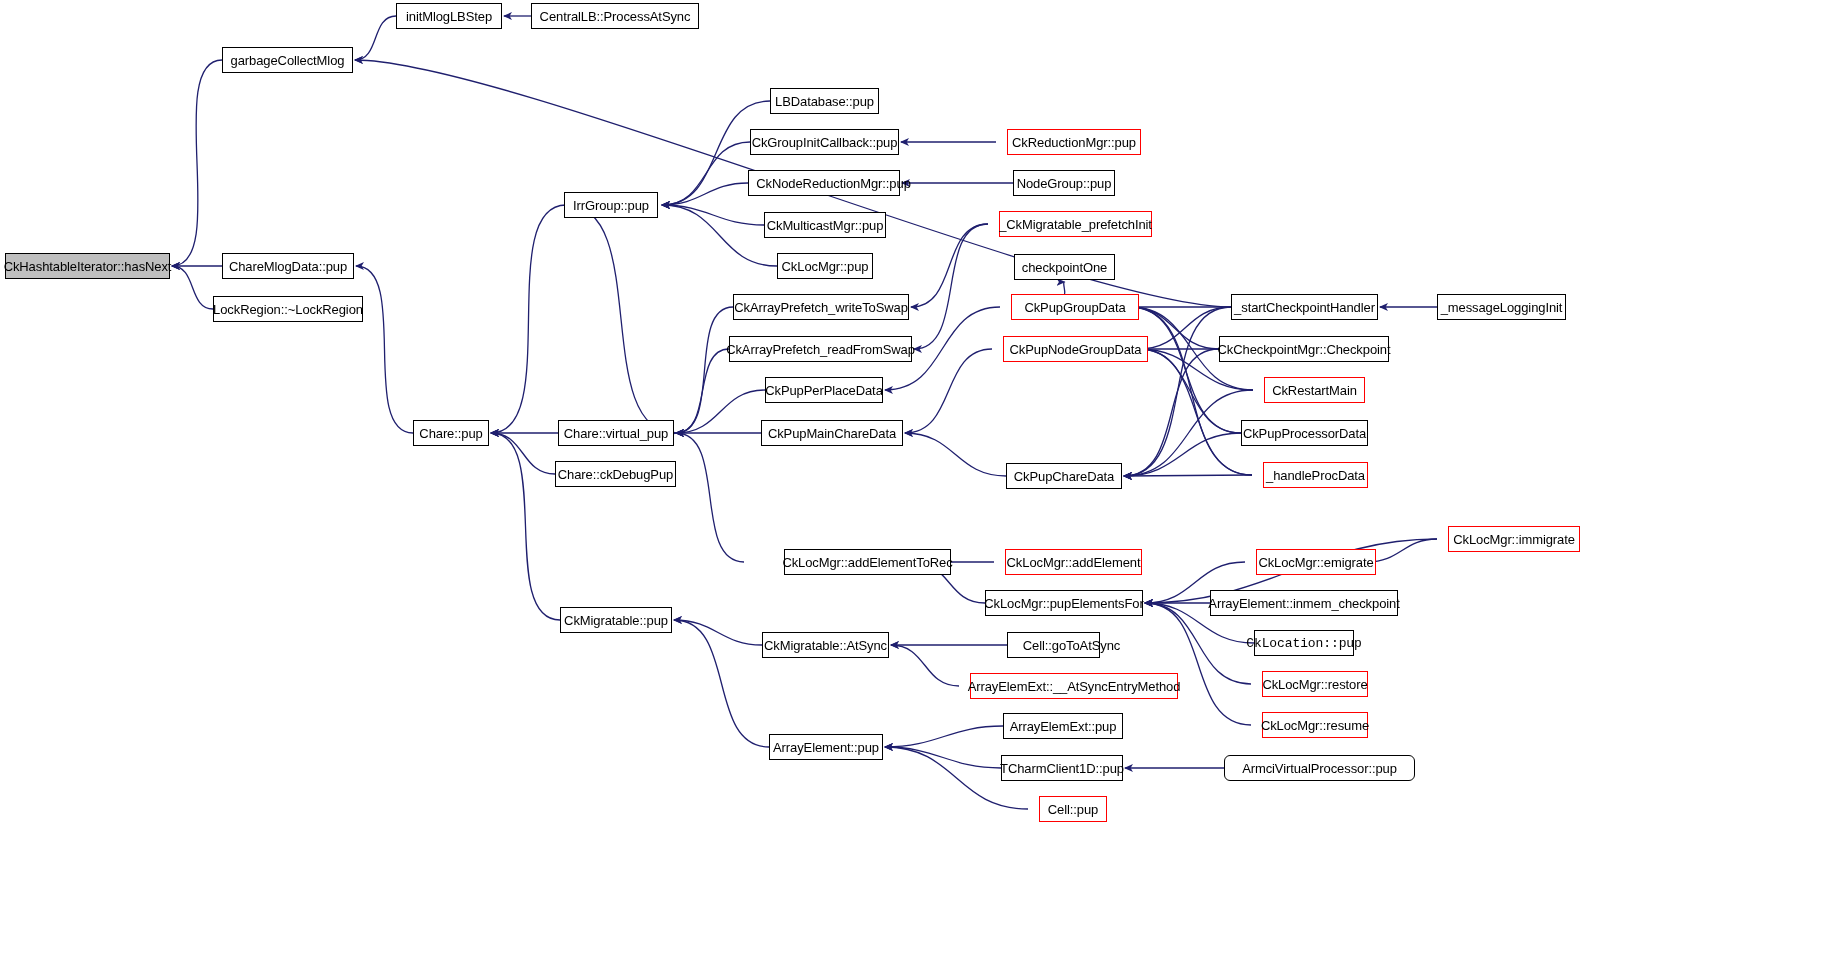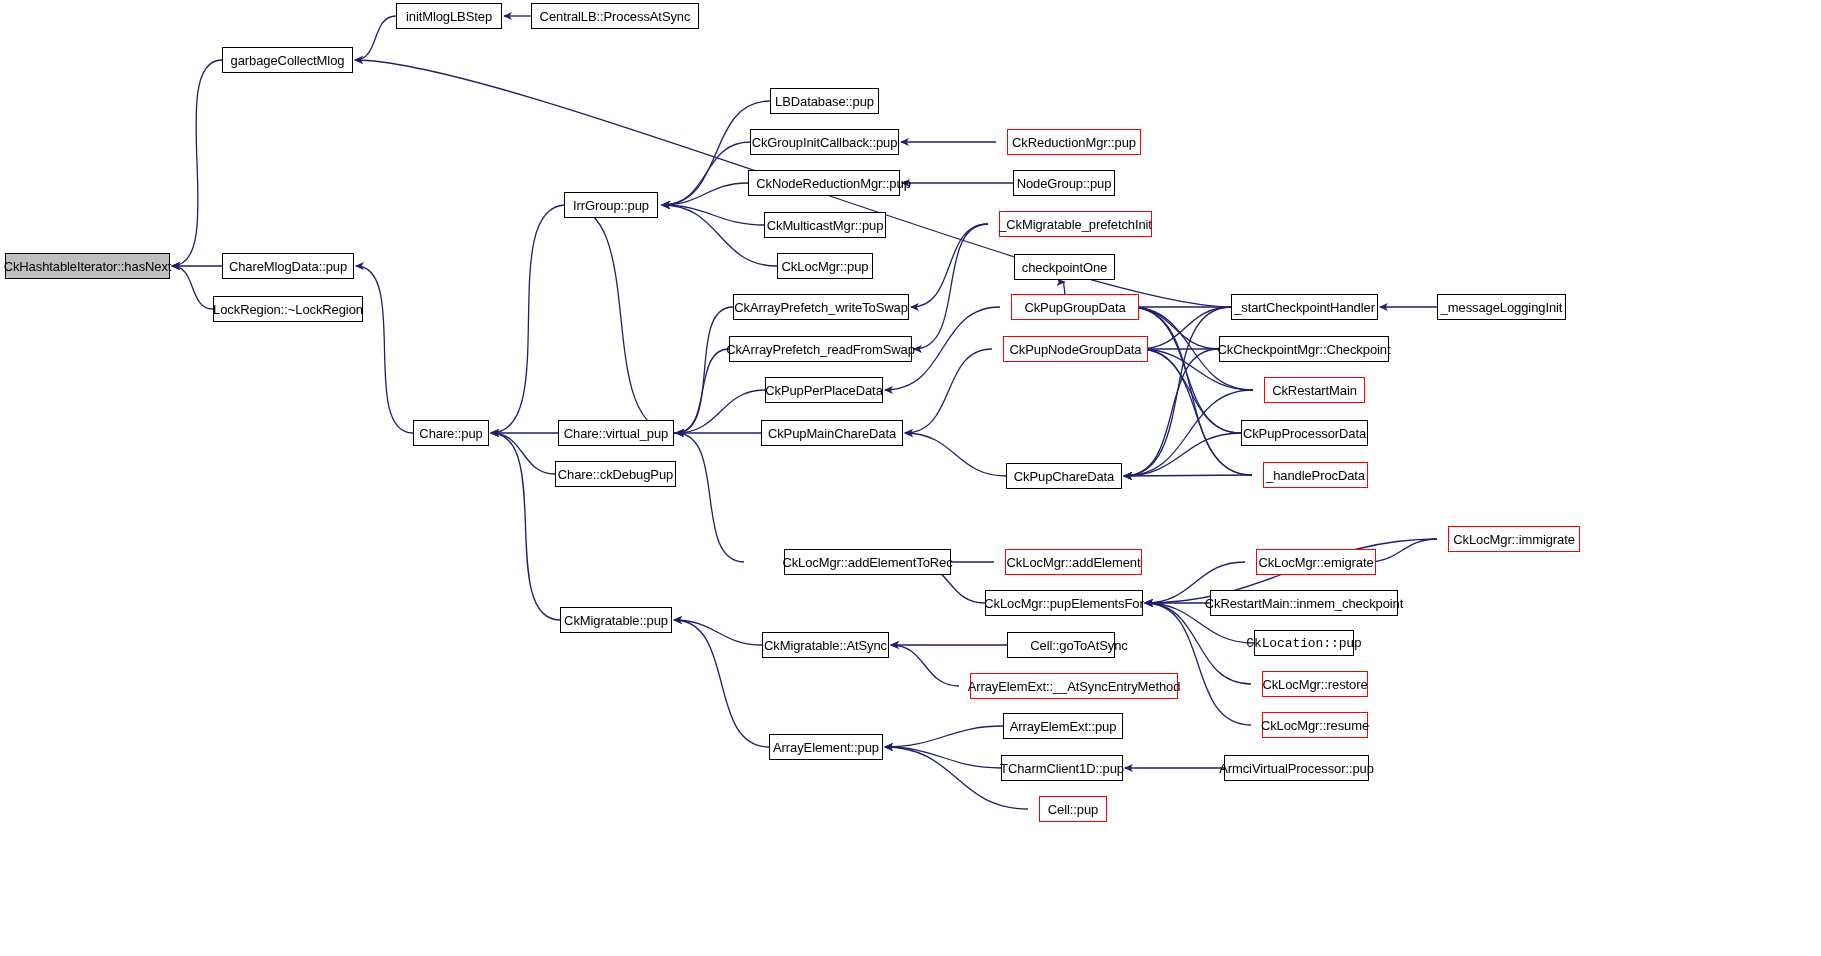--- a/index.html
+++ b/index.html
@@ -138,29 +138,29 @@
       <div class="node" style="left: 761px; top: 420px; width: 142px;">CkPupMainChareData</div>
       <div class="node" style="left: 1241px; top: 420px; width: 127px;">CkPupProcessorData</div>
       <div class="node" style="left: 555px; top: 461px; width: 121px;">Chare::ckDebugPup</div>
       <div class="node" style="left: 1006px; top: 463px; width: 116px;">CkPupChareData</div>
       <div class="node red" style="left: 1252px; top: 462px; width: 105px;">_handleProcData</div>
       <div class="node red" style="left: 1437px; top: 526px; width: 132px;">CkLocMgr::immigrate</div>
       <div class="node" style="left: 744px; top: 549px; width: 167px; margin-left: 40px;">CkLocMgr::addElementToRec</div>
       <div class="node red" style="left: 994px; top: 549px; width: 137px;">CkLocMgr::addElement</div>
       <div class="node red" style="left: 1245px; top: 549px; width: 120px;">CkLocMgr::emigrate</div>
       <div class="node" style="left: 985px; top: 590px; width: 158px;">CkLocMgr::pupElementsFor</div>
-      <div class="node" style="left: 1210px; top: 590px; width: 188px;">CkRestartMain::inmem_checkpoint</div>
+      <div class="node" style="left: 1210px; top: 590px; width: 188px;">ArrayElement::inmem_checkpoint</div>
       <div class="node" style="left: 762px; top: 632px; width: 127px;">CkMigratable::AtSync</div>
-      <div class="node" style="left: 1007px; top: 632px; width: 108px; padding-left: 43px;">Cell::goToAtSync</div>
+      <div class="node" style="left: 1007px; top: 632px; width: 93px; padding-left: 43px;">Cell::goToAtSync</div>
       <div class="node" style="left: 1254px; top: 630px; width: 100px; font-family: Liberation Mono, monospace;">CkLocation::pup</div>
       <div class="node" style="left: 560px; top: 607px; width: 112px;">CkMigratable::pup</div>
       <div class="node red" style="left: 959px; top: 673px; width: 208px;">ArrayElemExt::__AtSyncEntryMethod</div>
       <div class="node red" style="left: 1251px; top: 671px; width: 106px;">CkLocMgr::restore</div>
       <div class="node red" style="left: 1251px; top: 712px; width: 106px;">CkLocMgr::resume</div>
       <div class="node" style="left: 1003px; top: 713px; width: 120px;">ArrayElemExt::pup</div>
       <div class="node" style="left: 769px; top: 734px; width: 114px;">ArrayElement::pup</div>
       <div class="node" style="left: 1001px; top: 755px; width: 122px;">TCharmClient1D::pup</div>
-      <div class="node" style="left: 1224px; top: 755px; width: 145px;">ArmciVirtualProcessor::pup</div>
+      <div class="node" style="left: 1224px; top: 755px; width: 191px; border-radius: 6px;">ArmciVirtualProcessor::pup</div>
       <div class="node red" style="left: 1028px; top: 796px; width: 68px;">Cell::pup</div>
       <div class="node" style="left: 222px; top: 253px; width: 132px;">ChareMlogData::pup</div>
       <div class="node" style="left: 213px; top: 296px; width: 150px;">LockRegion::~LockRegion</div>
     </div>
 </div>
 
 </body></html>

